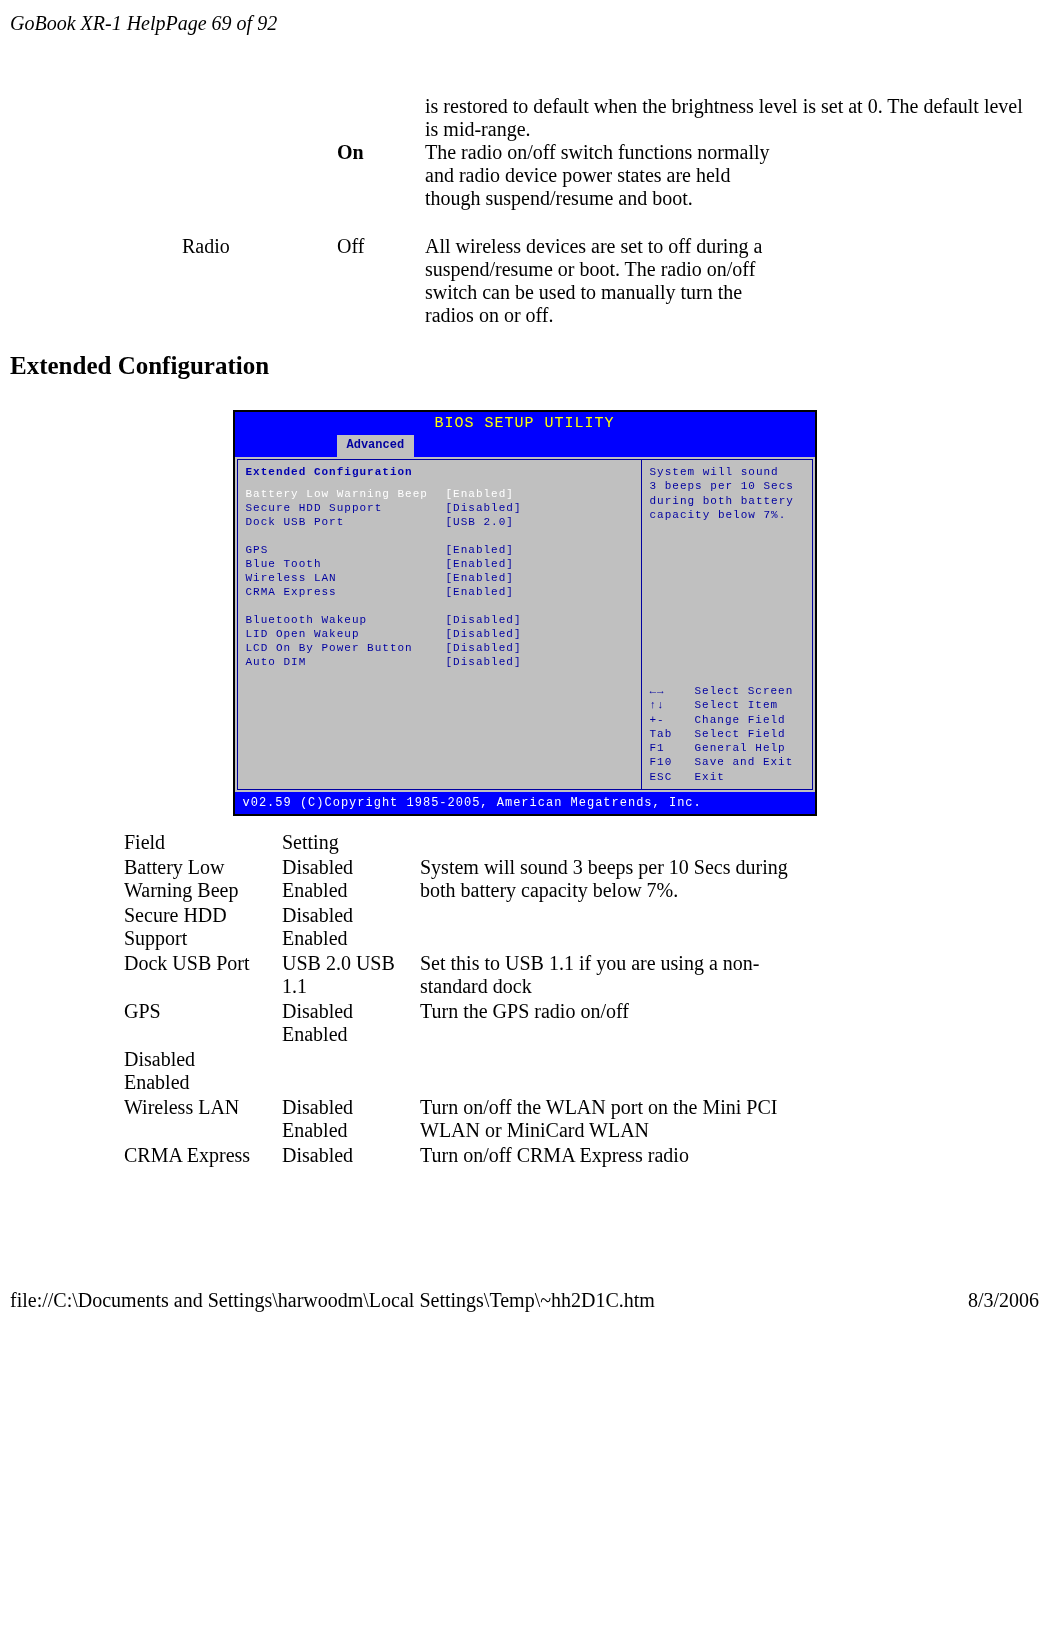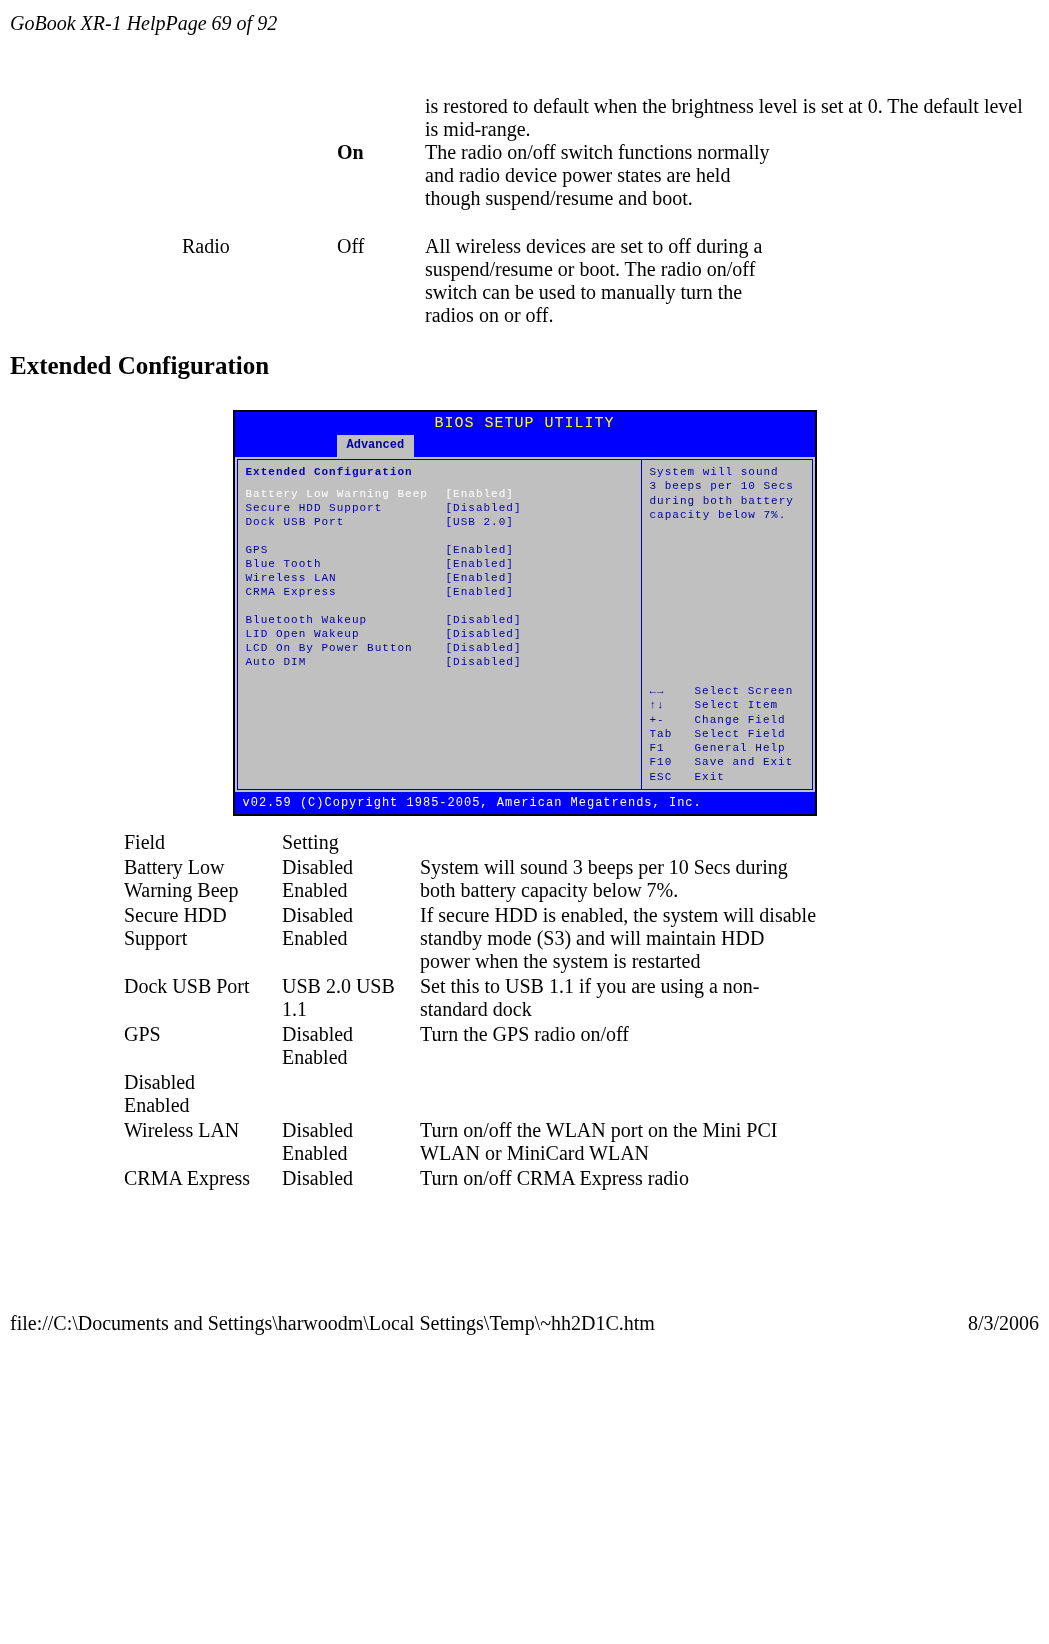--- a/index.html
+++ b/index.html
@@ -291,21 +291,20 @@
       <div class="st-setting">Setting</div>
     </div>
     <div class="settings-row">
       <div class="st-field">Battery Low Warning Beep</div>
       <div class="st-setting">Disabled Enabled</div>
       <div class="st-func">System will sound 3 beeps per 10 Secs during both battery capacity below 7%.</div>
     </div>
     <div class="settings-row">
       <div class="st-field">Secure HDD Support</div>
       <div class="st-setting">Disabled Enabled</div>
-      <div class="st-func">If secure HDD is enabled, the system will disable standby mode (S3) and will maintain HDD power when the system is restarted</div>
     </div>
     <div class="settings-row">
       <div class="st-field">Dock USB Port</div>
       <div class="st-setting">USB 2.0 USB 1.1</div>
       <div class="st-func">Set this to USB 1.1 if you are using a non-standard dock</div>
     </div>
     <div class="settings-row">
       <div class="st-field">GPS</div>
       <div class="st-setting">Disabled Enabled</div>
       <div class="st-func">Turn the GPS radio on/off</div>

